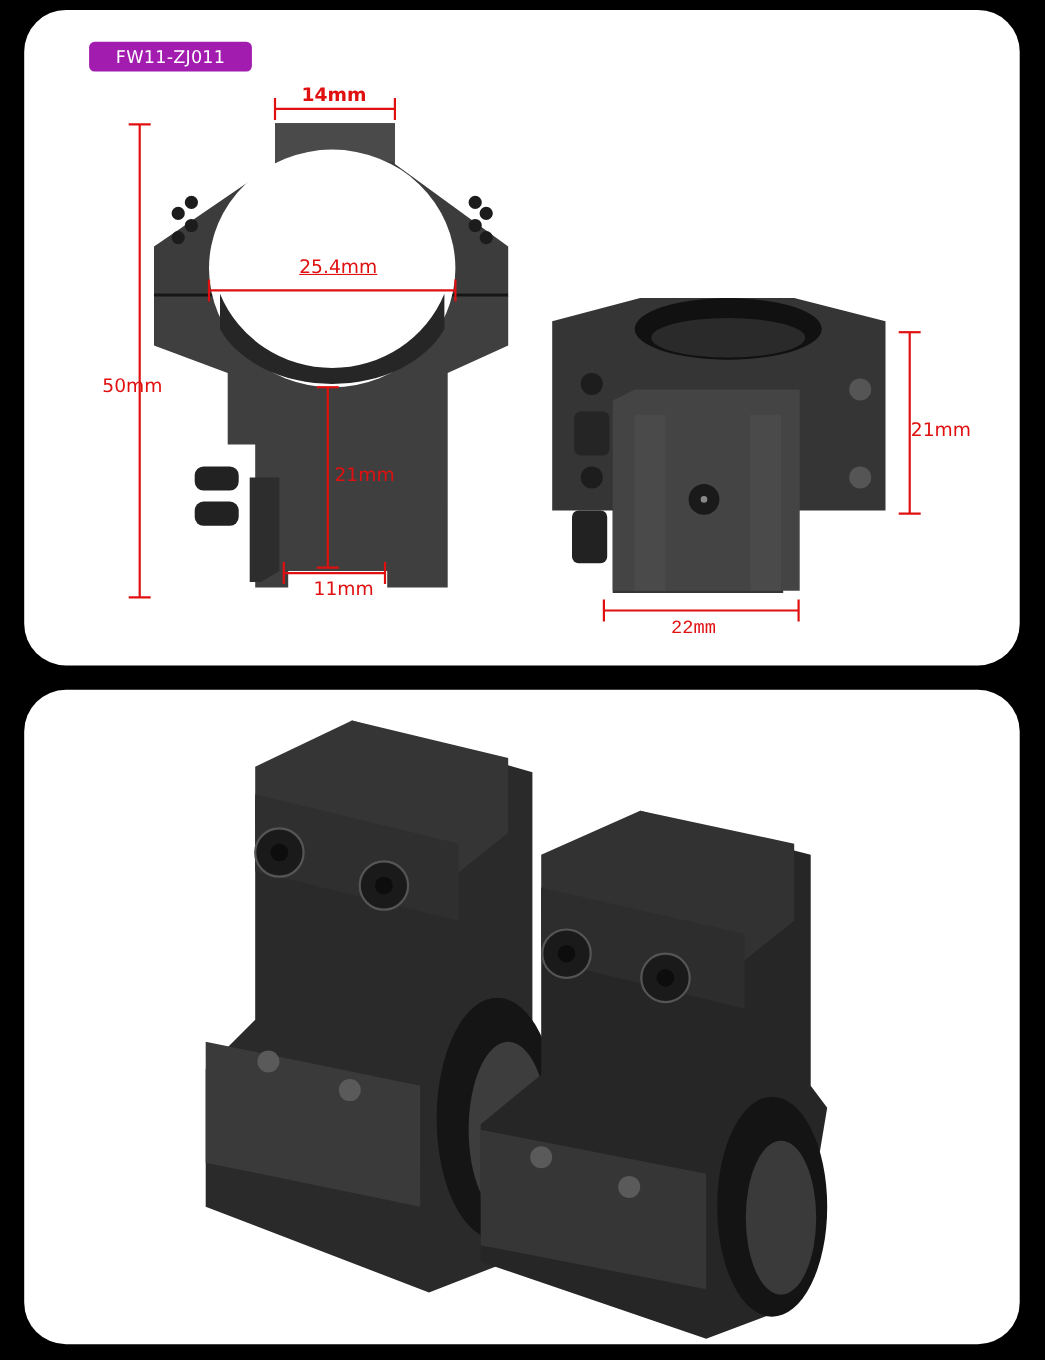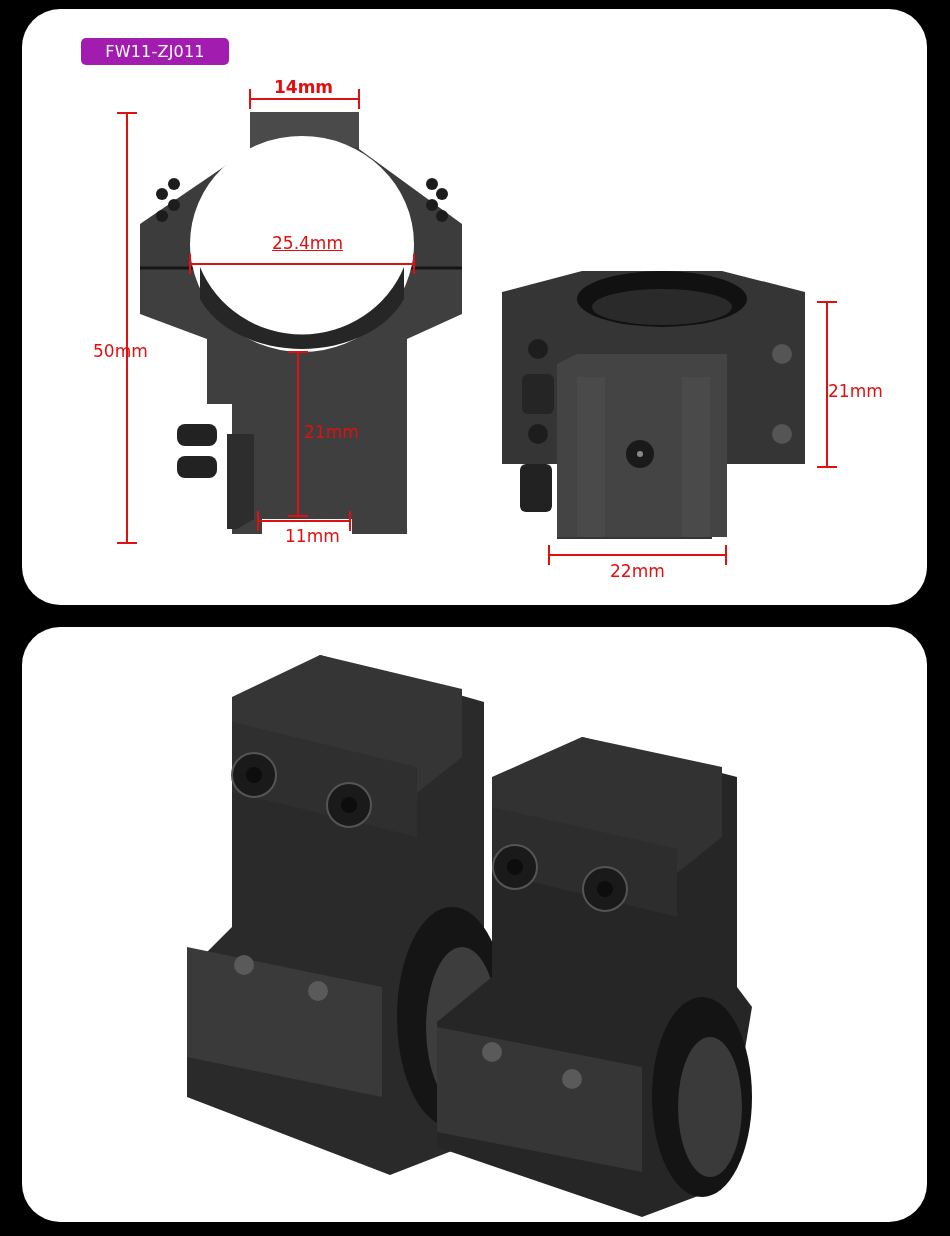--- a/index.html
+++ b/index.html
@@ -92,21 +92,21 @@
         <line x1="704" y1="536" x2="704" y2="556"></line>
     </g>
   </svg>
 
   <div class="dim" style="left:252px;top:70px;font-weight:bold;">14mm</div>
   <div class="dim" style="left:250px;top:226px;text-decoration:underline;">25.4mm</div>
   <div class="dim" style="left:37px;top:334px;margin-left:34px;">50mm</div>
   <div class="dim" style="left:282px;top:415px;">21mm</div>
   <div class="dim" style="left:250px;top:519px;margin-left:13px;">11mm</div>
   <div class="dim" style="left:806px;top:374px;">21mm</div>
-  <div class="dim" style="left:588px;top:554px;">22mm</div>
+  <div class="dim" style="left:588px;top:554px;font-family:Liberation Mono, monospace;">22mm</div>
 </div>
 
 <div id="panel-bottom" class="panel">
   <svg width="905" height="595">
 
     <g>
       <path d="M298,28 L462,75 L462,300 L440,520 L368,548 L165,470 L165,345 L210,300 L210,100 Z" fill="#2a2a2a"></path>
       <path d="M210,70 L298,28 L440,62 L440,130 L390,170 L210,120 Z" fill="#353535"></path>
       <path d="M210,95 L395,140 L395,210 L210,165 Z" fill="#2f2f2f"></path>
       <circle cx="232" cy="148" r="22" fill="#1a1a1a" stroke="#555" stroke-width="2"></circle>

